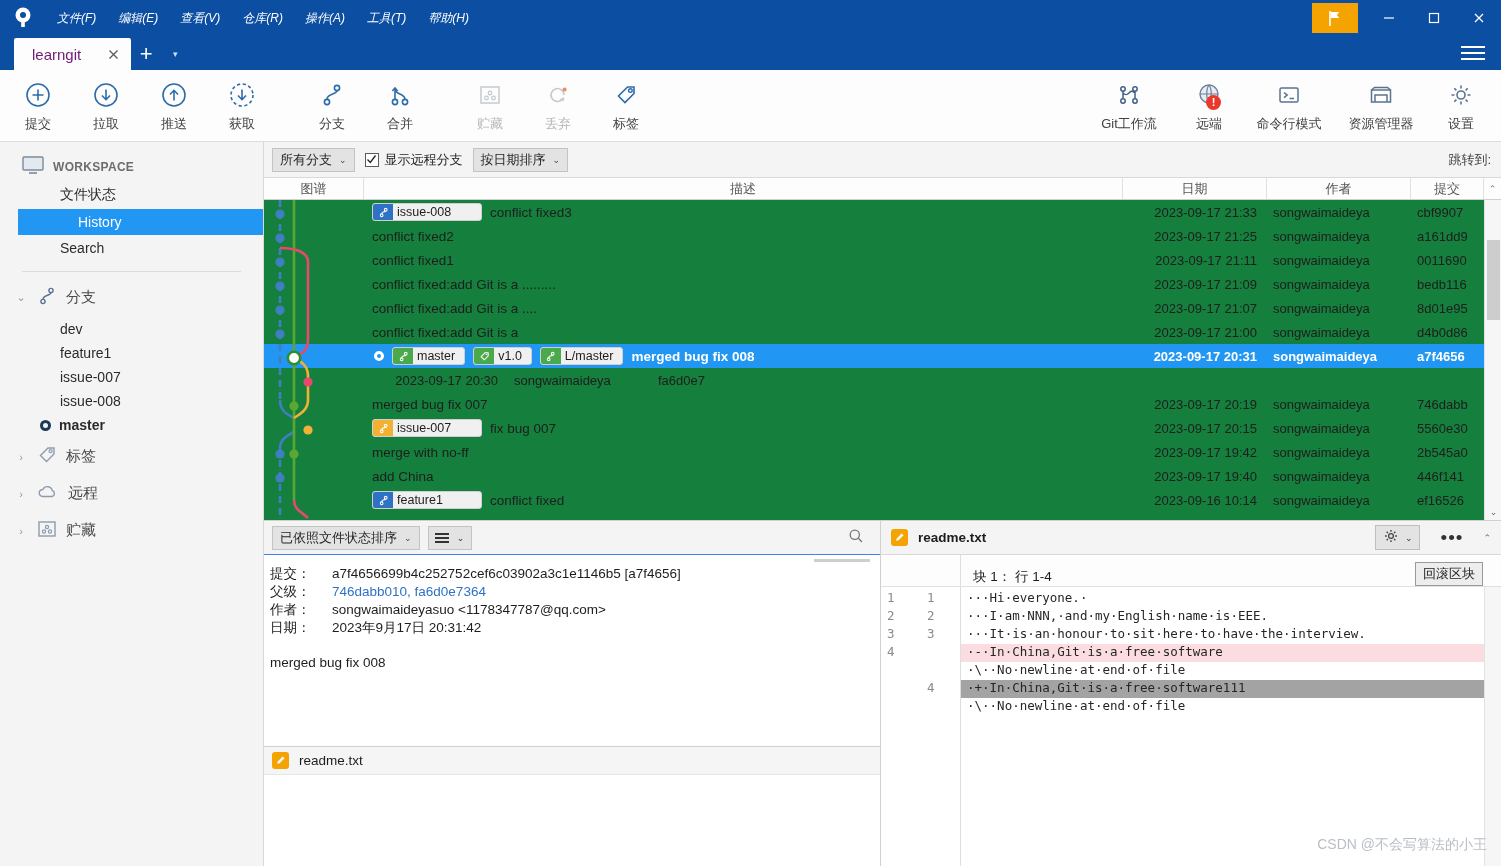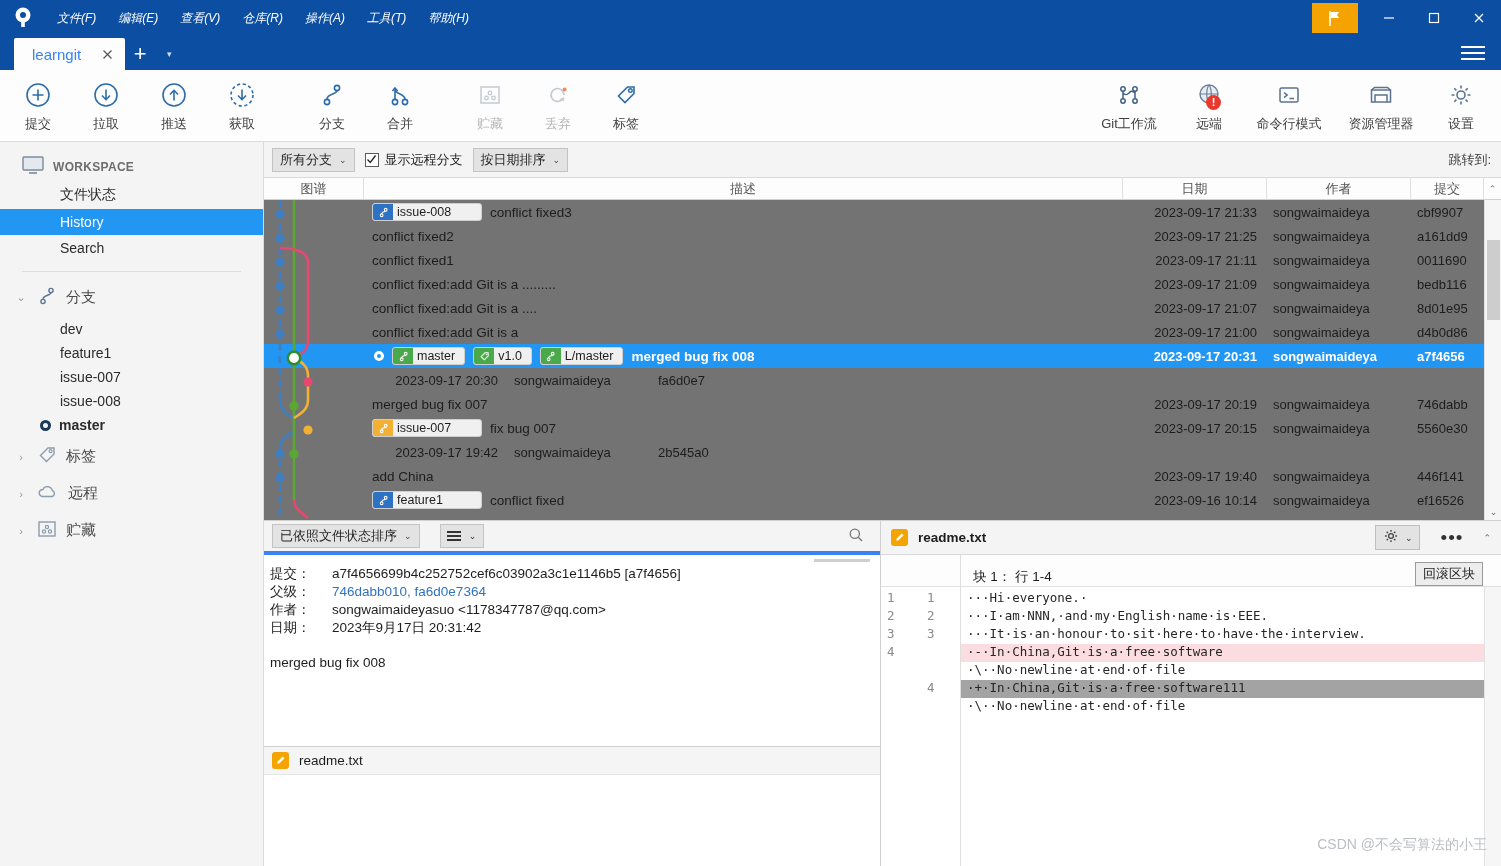--- a/index.html
+++ b/index.html
@@ -17,21 +17,21 @@
   .menu { display: flex; align-items: center; }
   .menu-item { color: #fff; font-size: 12px; padding: 4px 11px; cursor: default; white-space: nowrap; font-style: italic; }
   .win-btns { position: absolute; right: 0; top: 0; height: 36px; display: flex; align-items: center; }
   .flag-btn { width: 46px; height: 30px; background: #f5a300; display: flex; align-items: center; justify-content: center; margin-right: 8px; }
   .win-btn { width: 45px; height: 36px; display: flex; align-items: center; justify-content: center; color: #fff; }
   .win-btn svg { display: block; }
 
   
   .tabbar { height: 34px; background: #0b4ea2; display: flex; align-items: flex-end; flex: 0 0 34px; position: relative; }
   .tab { height: 32px; background: #fdfdfd; display: flex; align-items: center; padding: 0 8px 0 18px; margin-left: 14px; border-radius: 2px 2px 0 0; }
-  .tab-label { font-size: 15px; color: #3b82f6; margin-right: 16px; }
+  .tab-label { font-size: 15px; color: #701a75; margin-right: 22px; }
   .tab-close { width: 20px; height: 20px; display: flex; align-items: center; justify-content: center; color: #666; }
   .tab-add { width: 30px; height: 32px; display: flex; align-items: center; justify-content: center; color: #fff; font-size: 22px; font-weight: 300; }
   .tab-caret { width: 28px; height: 32px; display: flex; align-items: center; justify-content: center; color: #cfe0f2; font-size: 9px; }
   .hamburger { position: absolute; right: 14px; bottom: 6px; width: 26px; height: 22px; display: flex; flex-direction: column; justify-content: center; gap: 4px; }
   .hamburger i { display: block; height: 2px; background: #fff; width: 24px; }
 
   
   .toolbar { height: 72px; background: #fdfdfd; border-bottom: 1px solid #dcdcdc; display: flex; align-items: center; flex: 0 0 72px; position: relative; }
   .tb-group { display: flex; align-items: center; }
   .tb-btn { width: 68px; height: 66px; display: flex; flex-direction: column; align-items: center; justify-content: center; gap: 3px; }
@@ -43,40 +43,40 @@
   .badge-dot { position: absolute; right: 2px; bottom: 2px; width: 15px; height: 15px; border-radius: 50%; background: #e8392c; color: #fff; font-size: 11px; font-weight: bold; display: flex; align-items: center; justify-content: center; line-height: 1; }
 
   
   .body { flex: 1; display: flex; min-height: 0; }
 
   
   .sidebar { width: 264px; background: #f4f4f4; border-right: 1px solid #d9d9d9; flex: 0 0 264px; padding-top: 10px; }
   .side-head { display: flex; align-items: center; gap: 9px; padding: 4px 0 4px 22px; }
   .side-head-lbl { font-size: 12px; font-weight: bold; color: #6d6d6d; letter-spacing: .3px; }
   .side-sub { padding: 5px 0 5px 60px; font-size: 14px; color: #2b2b2b; }
-  .side-sub.sel { background: #2196f3; color: #fff; }
+  .side-sub.sel { background: #2196f3; color: #fff; margin-left: 18px; }
   .side-div { height: 1px; background: #dcdcdc; margin: 10px 22px 6px 22px; }
   .side-grp { display: flex; align-items: center; gap: 8px; padding: 7px 0 7px 14px; }
   .side-grp-lbl { font-size: 15px; color: #4a4a4a; }
   .chev { width: 14px; display: flex; align-items: center; justify-content: center; color: #9a9a9a; font-size: 11px; }
   .side-branch { padding: 4px 0 4px 60px; font-size: 14px; color: #2b2b2b; display: flex; align-items: center; gap: 8px; }
   .side-branch.cur { font-weight: bold; padding-left: 40px; }
   .cur-dot { width: 11px; height: 11px; border-radius: 50%; border: 3px solid #1b3a57; }
 
   
   .main { flex: 1; display: flex; flex-direction: column; min-width: 0; }
   .filterbar { height: 36px; background: #f4f4f4; border-bottom: 1px solid #d9d9d9; display: flex; align-items: center; padding: 0 8px; gap: 10px; position: relative; flex: 0 0 36px; }
   .sel-btn { height: 24px; background: #e3e3e3; border: 1px solid #c3c3c3; display: flex; align-items: center; padding: 0 7px; gap: 7px; font-size: 13px; color: #262626; }
   .sel-btn .ca { font-size: 9px; color: #4a4a4a; }
   .chk-wrap { display: flex; align-items: center; gap: 6px; font-size: 13px; color: #262626; }
   .chk { width: 14px; height: 14px; border: 1px solid #5a5a5a; background: #fff; display: flex; align-items: center; justify-content: center; }
   .jumpto { position: absolute; right: 10px; font-size: 13px; color: #3c3c3c; }
 
   
-  .ctable { flex: 1; display: flex; flex-direction: column; min-height: 0; background: #737373; }
+  .ctable { flex: 1; display: flex; flex-direction: column; min-height: 0; background: #15803d; }
   .chead { height: 22px; display: flex; background: #fdfdfd; border-bottom: 1px solid #d0d0d0; flex: 0 0 22px; }
   .ch { font-size: 13px; color: #555; display: flex; align-items: center; justify-content: center; border-right: 1px solid #e0e0e0; }
   .ch-graph { width: 100px; }
   .ch-desc { flex: 1; }
   .ch-date { width: 144px; }
   .ch-auth { width: 144px; }
   .ch-hash { width: 73px; }
   .ch-scr { width: 17px; border-right: none; color: #777; font-size: 9px; }
   .crows { flex: 1; position: relative; overflow: hidden; }
   .graphlayer { position: absolute; left: 0; top: 0; width: 100px; height: 100%; pointer-events: none; z-index: 2; }
@@ -100,21 +100,21 @@
   .ref.w120 .rtx { min-width: 88px; }
 
   
   .vscroll { position: absolute; right: 0; top: 0; width: 17px; height: 100%; background: #f6f6f6; border-left: 1px solid #e2e2e2; z-index: 3; }
   .vscroll .arr { height: 17px; display: flex; align-items: center; justify-content: center; font-size: 9px; color: #666; }
   .vscroll .thumb { position: absolute; left: 2px; width: 13px; background: #cdcdcd; }
 
   
   .bottom { height: 346px; flex: 0 0 346px; display: flex; border-top: 1px solid #d0d0d0; min-height: 0; }
   .bl { width: 617px; flex: 0 0 617px; display: flex; flex-direction: column; border-right: 1px solid #d0d0d0; background: #fff; }
-  .bl-tools { height: 34px; flex: 0 0 34px; background: #f4f4f4; border-bottom: 4px solid #3b82f6; display: flex; align-items: center; padding: 0 8px; gap: 20px; position: relative; }
+  .bl-tools { height: 34px; flex: 0 0 34px; background: #f4f4f4; border-bottom: 1px solid #3b82f6; display: flex; align-items: center; padding: 0 8px; gap: 8px; position: relative; }
   .icon-btn { height: 24px; min-width: 44px; background: #e3e3e3; border: 1px solid #c3c3c3; display: flex; align-items: center; justify-content: center; gap: 8px; padding: 0 6px; }
   .bars i { display: block; width: 14px; height: 2px; background: #333; margin: 2px 0; }
   .search-ico { position: absolute; right: 16px; }
   .detail { flex: 1; padding: 10px 0 0 6px; overflow: hidden; position: relative; background: #fff; }
   .dl { display: flex; font-size: 13.5px; line-height: 18px; color: #1d1d1d; }
   .dk { width: 62px; flex: 0 0 62px; }
   .dv { white-space: nowrap; }
   .dmsg { margin-top: 18px; font-size: 13.5px; color: #1d1d1d; }
   .dgrip { position: absolute; right: 10px; top: 4px; width: 56px; height: 3px; background: #cfcfcf; }
   .flist { flex: 0 0 120px; border-top: 1px solid #d0d0d0; }
@@ -651,20 +651,23 @@
               <span class="c-msg">fix bug 007</span>
             </div>
             <div class="c-date">2023-09-17 20:15</div>
             <div class="c-auth">songwaimaideya</div>
             <div class="c-hash">5560e30</div>
             <div class="c-pad"></div>
           </div>
 
           <div class="crow">
             <div class="c-graph"></div>
+            <div class="c-desc">
+              <span class="c-msg">merge with no-ff</span>
+            </div>
             <div class="c-date">2023-09-17 19:42</div>
             <div class="c-auth">songwaimaideya</div>
             <div class="c-hash">2b545a0</div>
             <div class="c-pad"></div>
           </div>
 
           <div class="crow">
             <div class="c-graph"></div>
             <div class="c-desc">
               <span class="c-msg">add China</span>

